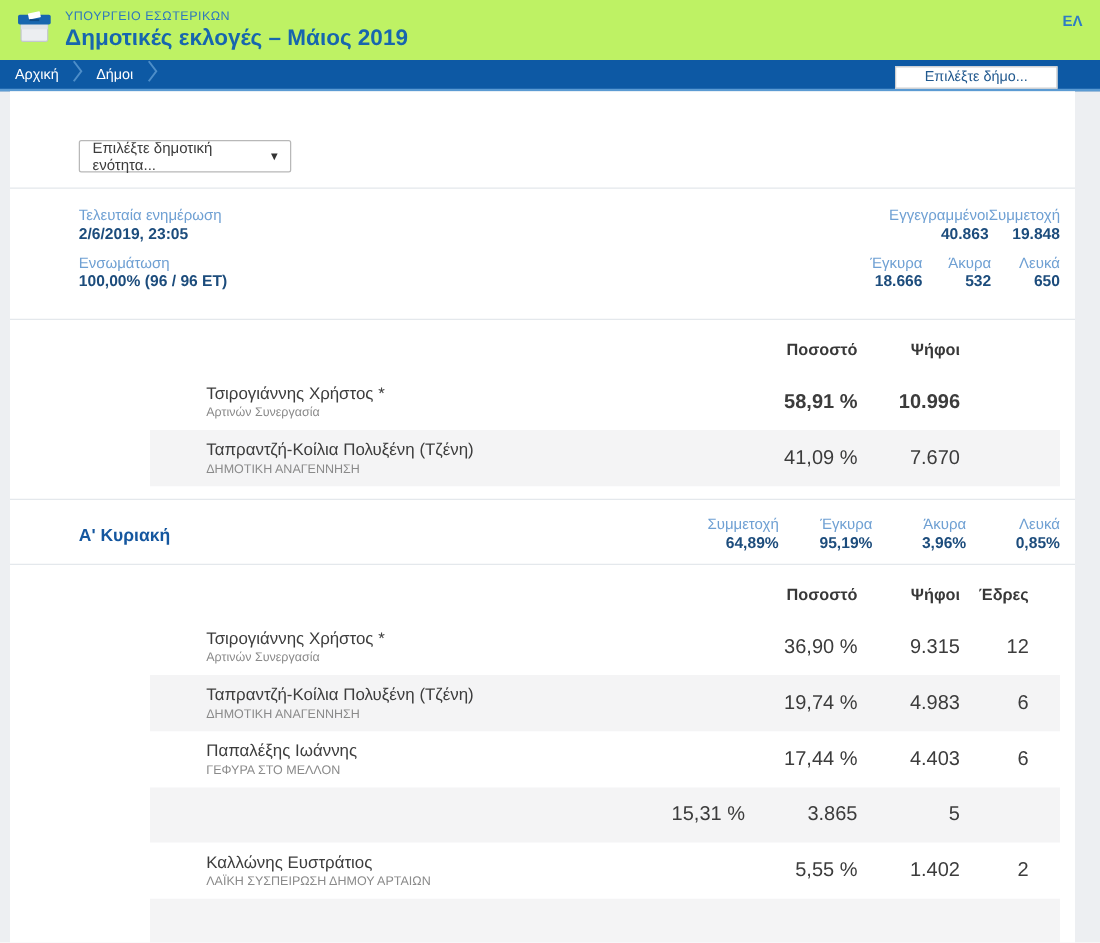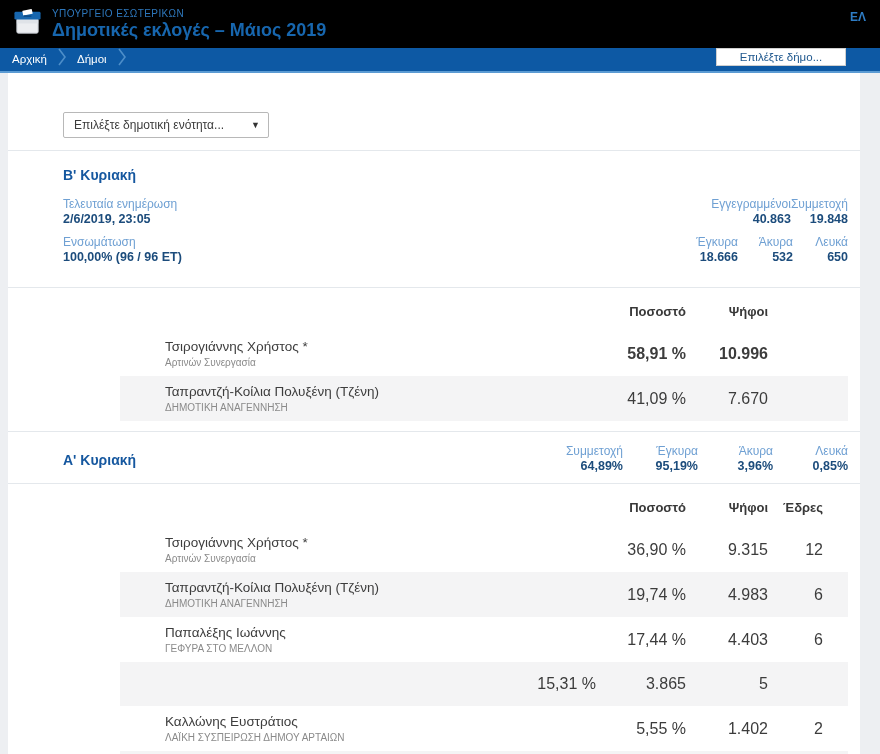--- a/index.html
+++ b/index.html
@@ -1,44 +1,44 @@
 <!DOCTYPE html>
 <html lang="el"><head>
 <meta charset="utf-8">
 <style>
   * { margin:0; padding:0; box-sizing:border-box; }
   html,body { width:880px; height:754px; overflow:hidden; }
   body { background:#edeff2; font-family:"Liberation Sans", sans-serif; }
 
   
-  .topbar { background:#000000; height:48px; display:flex; align-items:center;
+  .topbar { background:#bef264; height:48px; display:flex; align-items:center;
             justify-content:space-between; padding:0 14px 0 12px; }
   .brand { display:flex; align-items:center; gap:9px; }
   .brand-text .ministry { font-size:10px; color:#2e78bd; letter-spacing:.4px; }
   .brand-text .app-title { font-size:18px; font-weight:700; color:#1766ae; margin-top:1px; }
   .lang-link { font-size:12px; color:#2e7cc4; text-decoration:none; font-weight:700; align-self:flex-start; margin-top:10px; }
 
   
   .crumbbar { background:#0d59a4; height:25px; border-bottom:2px solid #5b9bd3;
-              display:flex; align-items:flex-start; justify-content:space-between; padding:0 34px 0 12px; }
+              display:flex; align-items:flex-end; justify-content:space-between; padding:0 34px 0 12px; }
   .crumbs { display:flex; align-items:center; gap:10px; }
   .crumb { color:#fff; font-size:11.5px; cursor:pointer; }
   .crumb-sep { display:inline-block; }
   .muni-select { background:#fff; border:1px solid #cfcfcf; color:#21598f; font-size:11.5px;
                  width:130px; height:18px; text-align:center; font-family:inherit; cursor:pointer; }
 
   
   .card { background:#fff; width:852px; margin-left:8px; min-height:681px; }
   .divider { border-top:1px solid #e4e8ec; }
 
   .entity-head { display:flex; justify-content:space-between; align-items:flex-start;
                  padding:13px 12px 12px 55px; }
   .entity-label { font-size:11px; color:#6fa0d3; letter-spacing:.6px; }
   .entity-name { font-size:31px; color:#1766ae; line-height:1.1; margin-top:2px; }
-  .unit-select { width:206px; height:26px; border:1px solid #b8b8b8; border-radius:2px; background:#fff;
+  .unit-select { width:170px; height:26px; border:1px solid #b8b8b8; border-radius:2px; background:#fff;
                  display:flex; align-items:center; justify-content:space-between;
                  padding:0 8px 0 10px; margin-top:26px; cursor:pointer; }
   .unit-select .sel-text { font-size:12px; color:#3c3c3c; }
   .unit-select .caret { font-size:9px; color:#333; }
 
   .round-title { font-size:14px; font-weight:700; color:#15579f; }
 
   
   .round-b-head { padding:16px 12px 0 55px; }
   .round-meta { display:flex; justify-content:space-between; padding:14px 12px 14px 55px; }
@@ -114,23 +114,20 @@
   <section class="entity-head">
     <div class="unit-select">
       <span class="sel-text">Επιλέξτε δημοτική ενότητα...</span>
       <span class="caret">▼</span>
     </div>
   </section>
 
   <div class="divider"></div>
 
   <section>
-    <div class="round-b-head">
-      <h2 class="round-title">Β' Κυριακή</h2>
-    </div>
     <div class="round-meta">
       <div class="meta-left">
         <div class="pair">
           <div class="meta-label">Τελευταία ενημέρωση</div>
           <div class="meta-value">2/6/2019, 23:05</div>
         </div>
         <div class="pair">
           <div class="meta-label">Ενσωμάτωση</div>
           <div class="meta-value">100,00% (96 / 96 ΕΤ)</div>
         </div>

